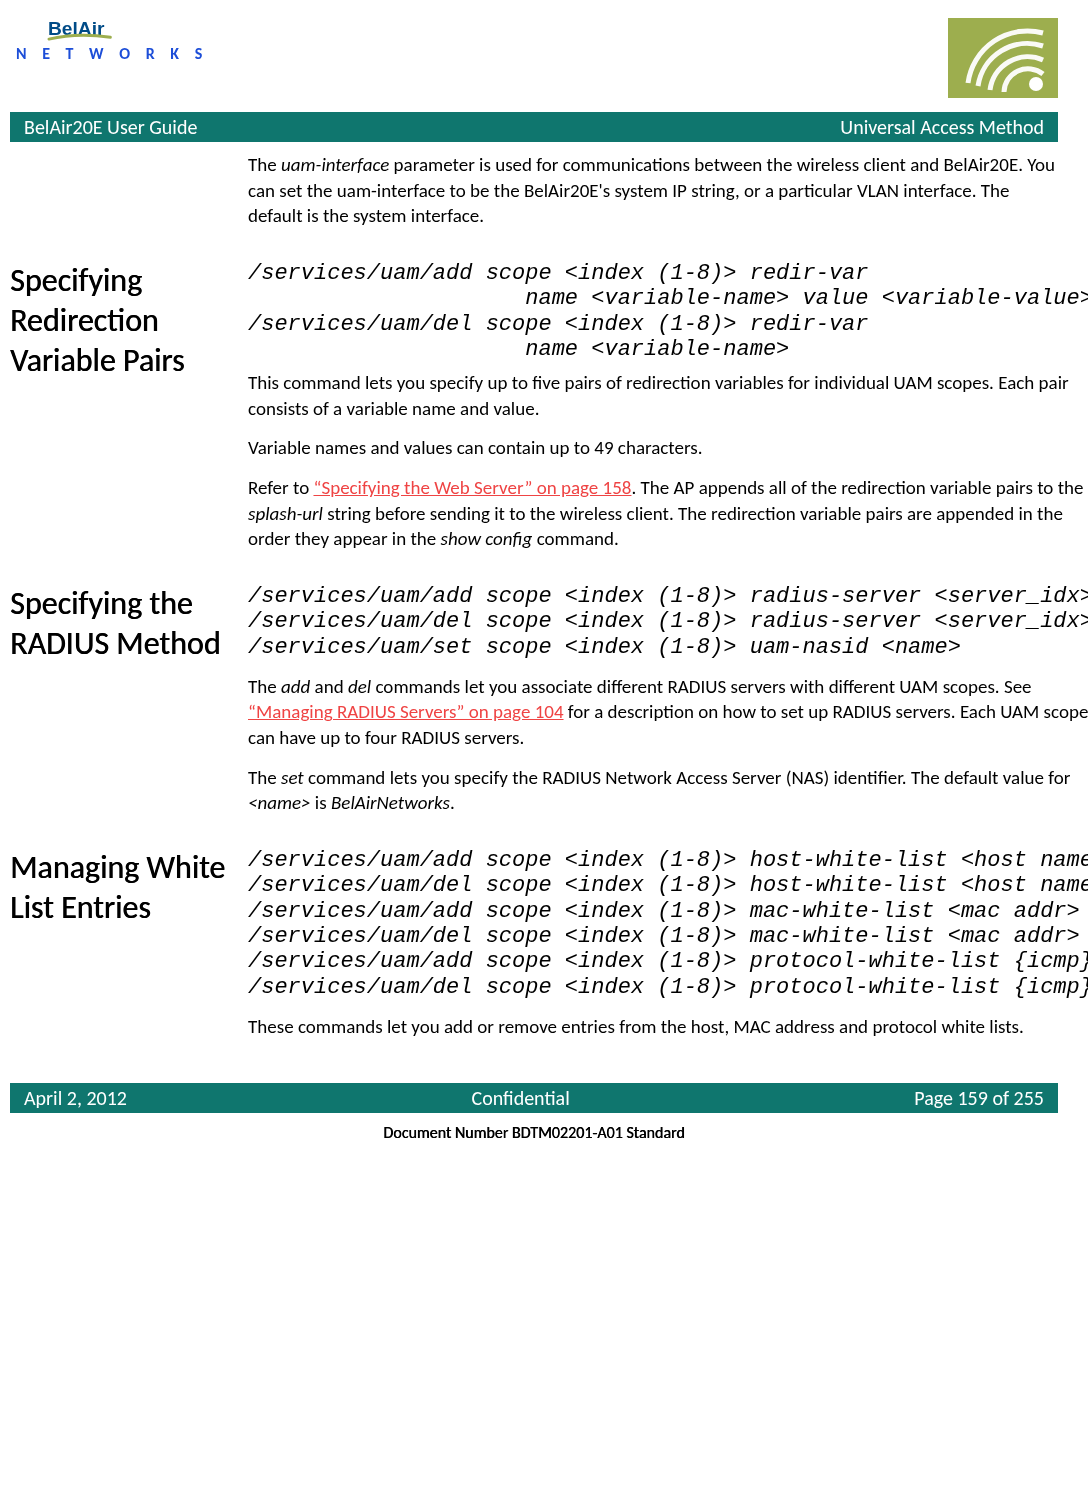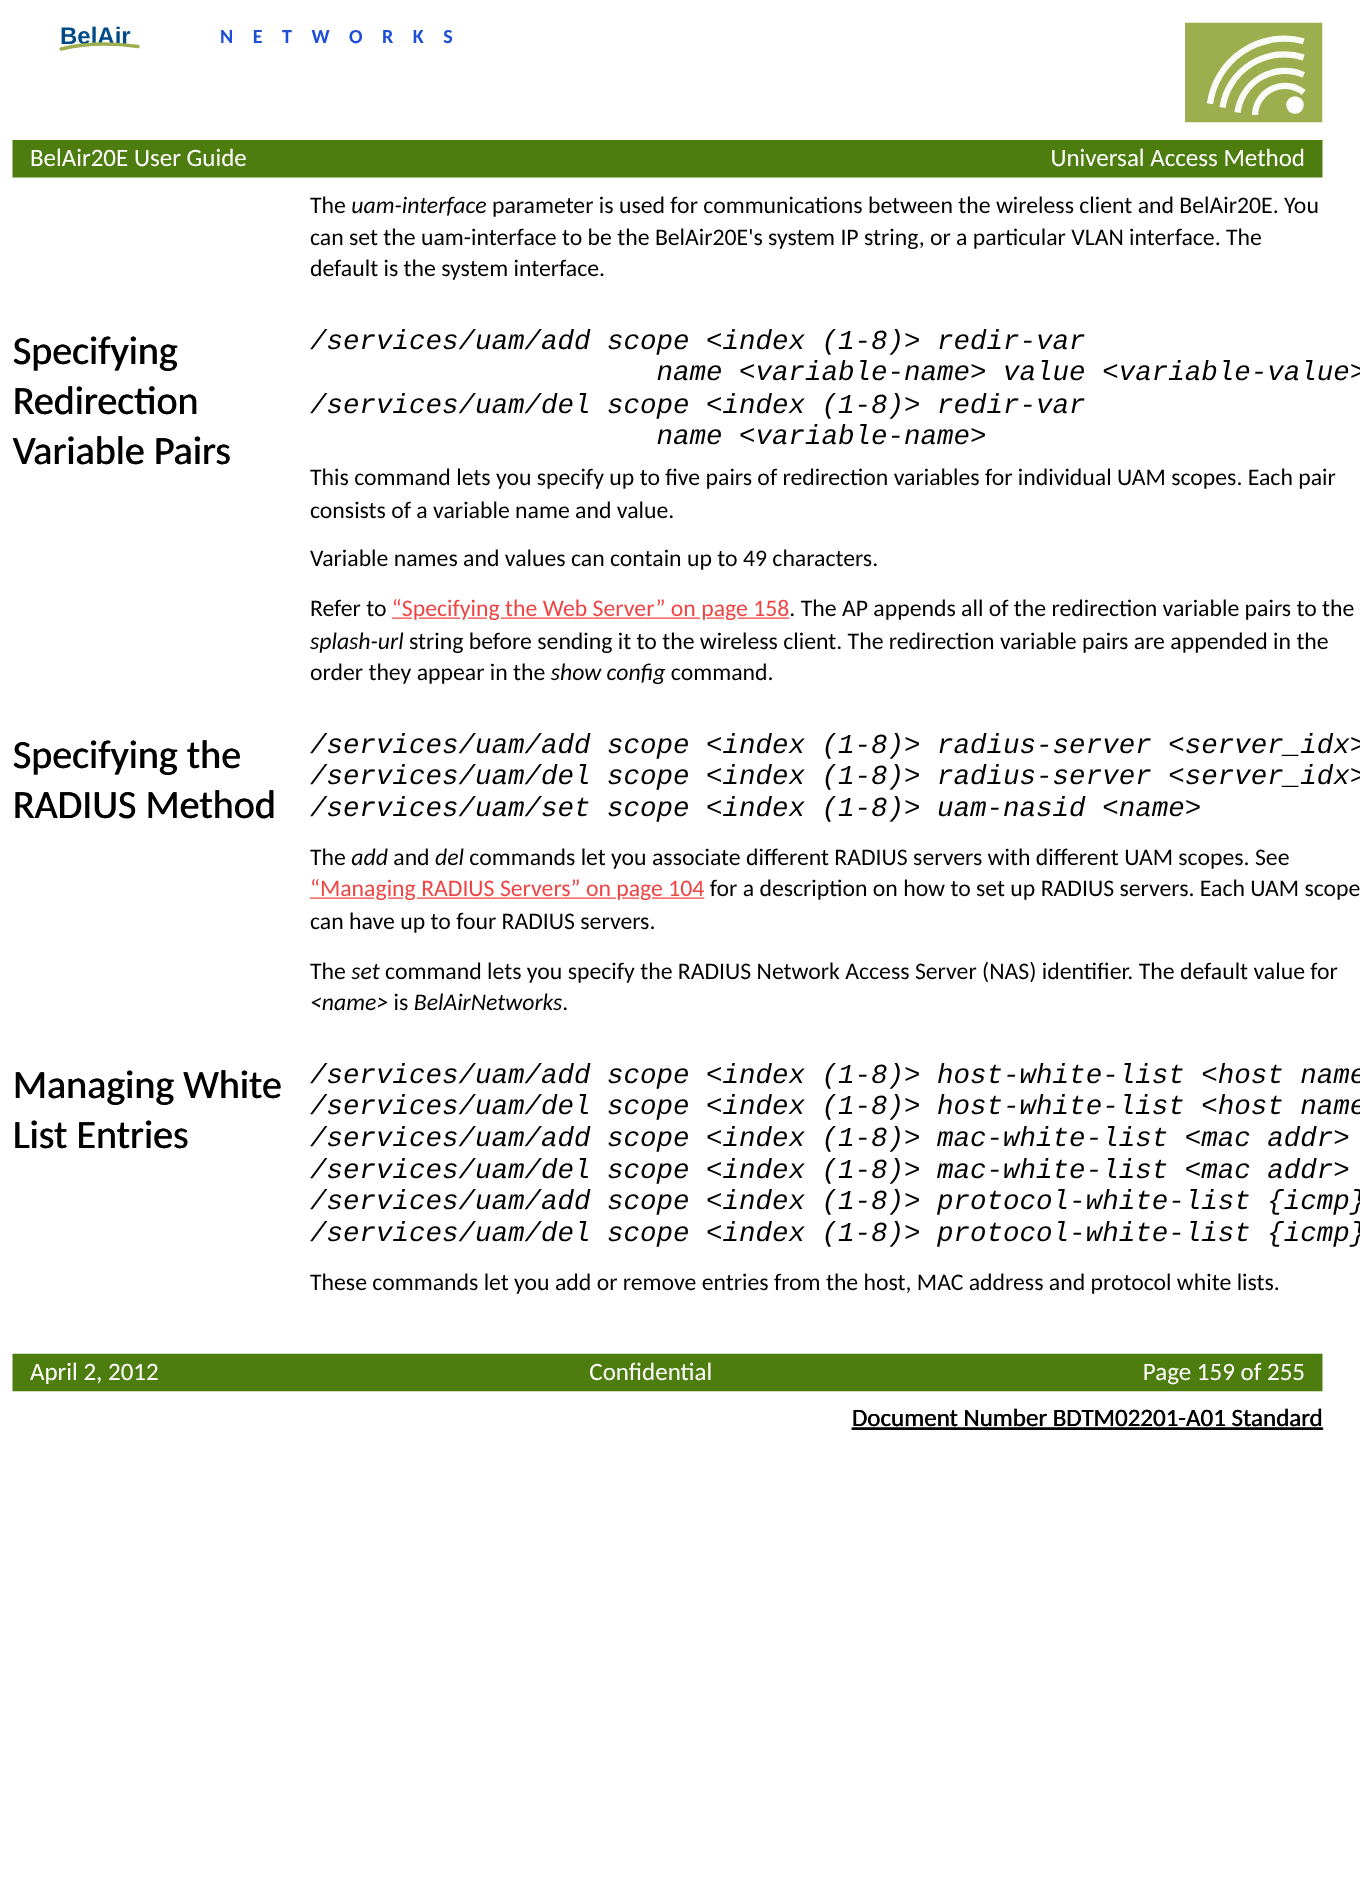--- a/index.html
+++ b/index.html
@@ -16,40 +16,40 @@
     box-sizing: border-box;
   }
   .header {
     display: flex;
     justify-content: space-between;
     align-items: flex-start;
     padding: 0 0 10px 6px;
   }
   .logo-belair {
     display: flex;
-    flex-direction: row;
+    flex-direction: column;
     align-items: flex-start;
   }
   .logo-swoosh {
     width: 160px;
     height: 24px;
   }
   .logo-networks {
     font-size: 16px;
     letter-spacing: 6px;
     color: #1d4ed8;
     font-weight: 600;
     margin-top: 2px;
   }
   .logo-mark {
     width: 110px;
     height: 80px;
   }
   .titlebar, .footerbar {
-    background: #4d7c0f;
+    background: #0f766e;
     color: #fff;
     display: flex;
     justify-content: space-between;
     padding: 3px 14px;
     font-size: 20px;
     margin: 4px 0 10px 0;
   }
   .footerbar { margin-top: 30px; }
   .content {
     display: block;
@@ -83,25 +83,24 @@
     margin: 0 0 8px 0;
     line-height: 1.15;
     font-style: italic;
   }
   .ital { font-style: italic; }
   a.xref {
     color: #ef4444;
     text-decoration: underline;
   }
   .docnum {
-    text-align: right;
-    font-size: 20px;
+    text-align: center;
+    font-size: 16px;
     margin-top: 4px;
     text-shadow: 0.4px 0 0 currentColor;
-    text-decoration: underline;
   }
 </style>
 </head>
 <body>
 
 <div class="page">
 
   <div class="header">
     <div class="logo-belair">
       <svg class="logo-swoosh" viewBox="0 0 200 50">

